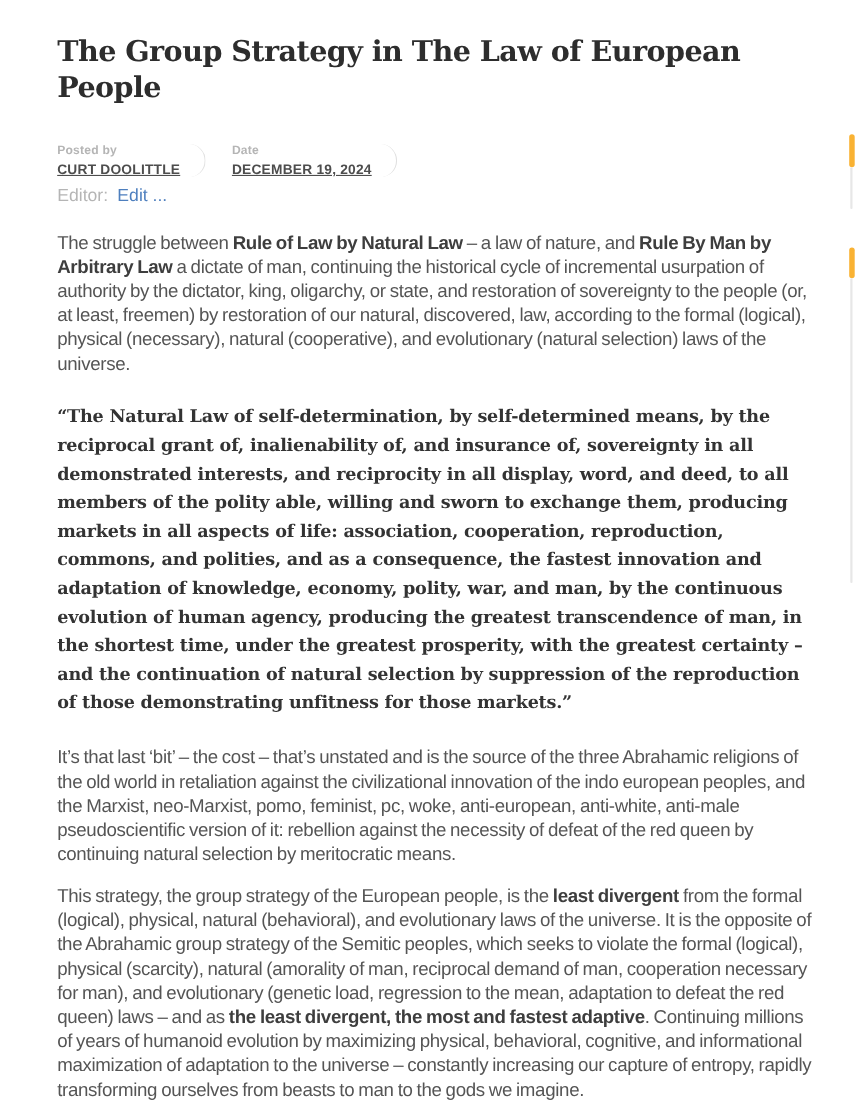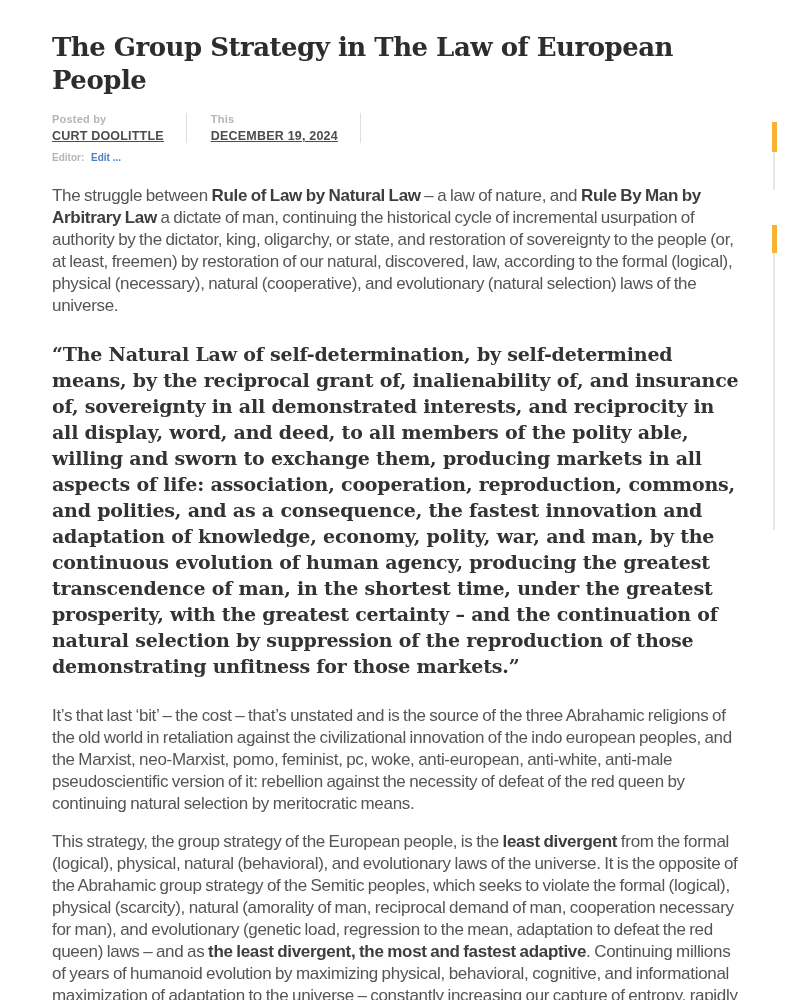--- a/index.html
+++ b/index.html
@@ -8,21 +8,21 @@
     --link-blue:#4E7FBE;
     --title-text:#2D2D2D;
     --body-text:#555555;
     --body-bold:#3E3E3E;
     --quote-text:#333333;
     --meta-label:#B5B5B5;
     --meta-value:#4D4D4D;
     --closing-text:#6E6E6E;
     --divider:#E0E0E0;
   }
-  *{margin:0;padding:0;box-sizing:border-box;}
+  *{margin:0;padding:0;box-sizing:border-box;border-radius:29px;}
   html,body{background:#ffffff;}
   .page{
     position:relative;
     width:787px;height:1000px;
     overflow:hidden;
     background:#fff;
     font-family:"Liberation Sans", sans-serif;
   }
   .content{
     position:absolute;
@@ -32,42 +32,42 @@
   .post-title{
     margin-top:31px;
     font-family:"DejaVu Serif","Liberation Serif",serif;
     font-weight:bold;
     font-size:26px;
     letter-spacing:-0.5px;
     color:var(--title-text);
     line-height:1.25;
   }
   .meta-row{
-    margin-top:17px;
+    margin-top:35px;
     display:flex;
     align-items:flex-end;
   }
   .meta-col{padding-right:22px;}
   .meta-col.divided{border-right:1px solid var(--divider);}
   .meta-col + .meta-col{padding-left:24px;}
   .meta-label{
     font-size:11px;font-weight:bold;
     color:var(--meta-label);
     letter-spacing:0.2px;
   }
   .meta-value{
     margin-top:4px;
     font-size:12.5px;font-weight:bold;
     color:var(--meta-value);
     letter-spacing:0.2px;
     text-decoration:underline;
   }
   .editor-line{
     margin-top:9px;
-    font-size:10px;font-weight:bold;
+    font-size:16px;font-weight:normal;
   }
   .editor-label{color:var(--meta-label);}
   .edit-link{
     color:var(--link-blue);
     text-decoration:none;
     margin-left:4px;
     cursor:pointer;
   }
   .body-para{
     font-size:17px;
@@ -77,21 +77,21 @@
     color:var(--body-text);
   }
   .body-para .bold{font-weight:bold;color:var(--body-bold);}
   .para-1{margin-top:22px;}
   .para-2{margin-top:26px;}
   .para-3{margin-top:16px;}
   .pull-quote{
     margin-top:24px;
     font-family:"DejaVu Serif","Liberation Serif",serif;
     font-weight:bold;
-    font-size:19px;
+    font-size:16px;
     line-height:26px;
     letter-spacing:-0.2px;
     color:var(--quote-text);
   }
   
   .marker{position:absolute;}
   .marker-thumb{
     position:absolute;left:0;top:0;
     width:5px;
     background:var(--accent-marker);
@@ -116,21 +116,21 @@
   <div class="content">
 
     <h1 class="post-title">The Group Strategy in The Law of European People</h1>
 
     <div class="meta-row">
       <div class="meta-col divided">
         <div class="meta-label">Posted by</div>
         <div class="meta-value">CURT DOOLITTLE</div>
       </div>
       <div class="meta-col divided">
-        <div class="meta-label">This</div>
+        <div class="meta-label">Date</div>
         <div class="meta-value">DECEMBER 19, 2024</div>
       </div>
     </div>
 
     <div class="editor-line">
       <span class="editor-label">Editor:</span>
       <a class="edit-link">Edit ...</a>
     </div>
 
     <p class="body-para para-1"><span>The struggle between </span><span class="bold">Rule of Law by Natural Law</span><span> – a law of nature, and </span><span class="bold">Rule By Man by Arbitrary Law</span><span> a dictate of man, continuing the historical cycle of incremental usurpation of authority by the dictator, king, oligarchy, or state, and restoration of sovereignty to the people (or, at least, freemen) by restoration of our natural, discovered, law, according to the formal (logical), physical (necessary), natural (cooperative), and evolutionary (natural selection) laws of the universe.</span></p>

